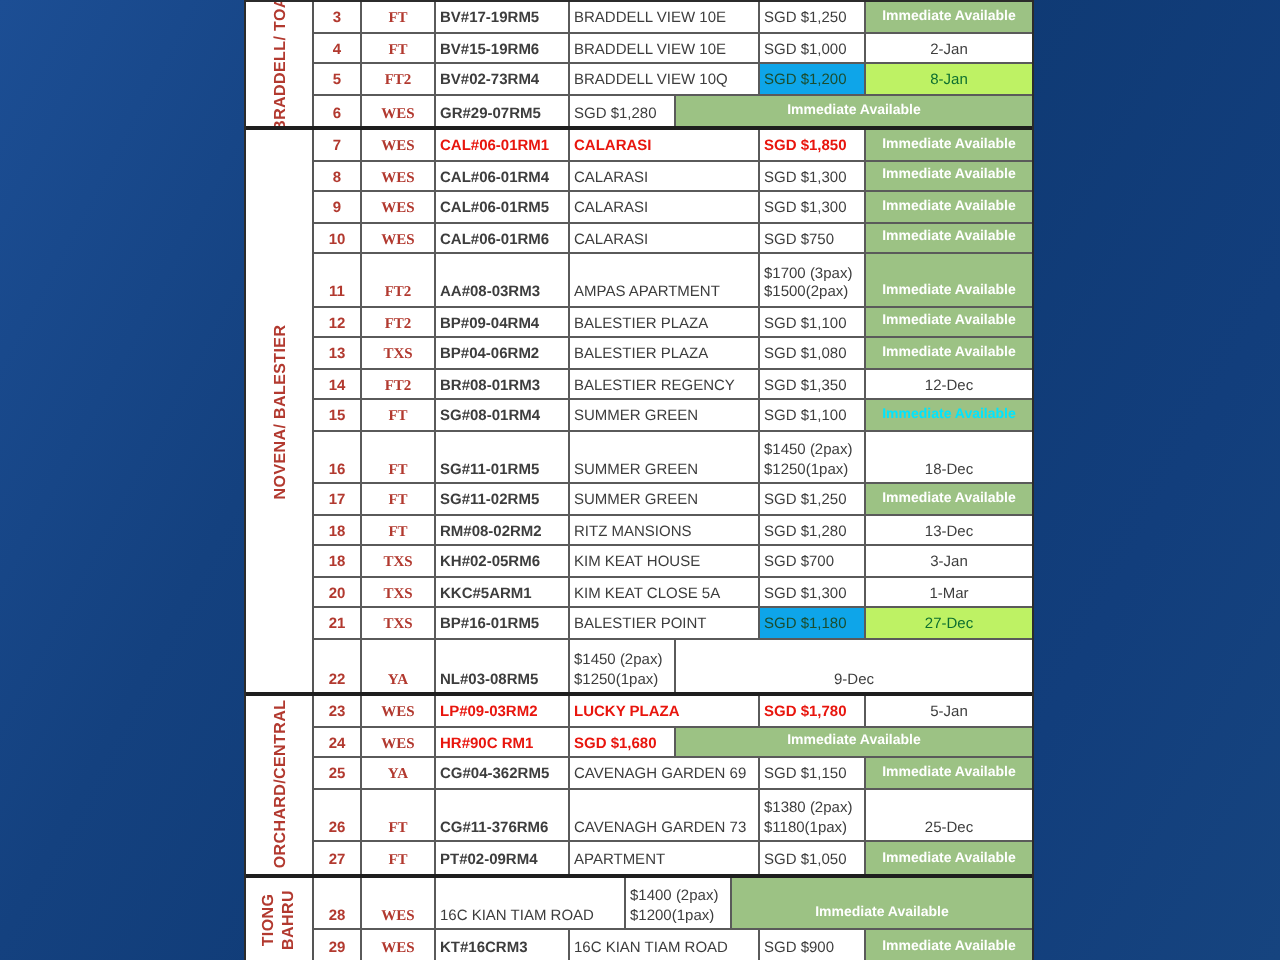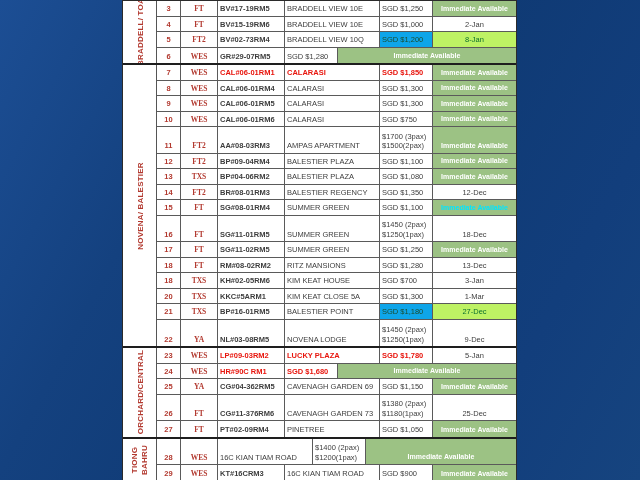--- a/index.html
+++ b/index.html
@@ -251,21 +251,20 @@
           <div class="cell c-name">BALESTIER POINT</div>
           <div class="cell c-price price-cyan">
             <div class="price-line">SGD $1,180</div>
           </div>
           <div class="cell c-avail avail-c">27-Dec</div>
         </div>
         <div class="row tall">
           <div class="cell c-num">22</div>
           <div class="cell c-type">YA</div>
           <div class="cell c-code">NL#03-08RM5</div>
-          <div class="cell c-name">NOVENA LODGE</div>
           <div class="cell c-price">
             <div class="price-line">$1450 (2pax)</div>
             <div class="price-line">$1250(1pax)</div>
           </div>
           <div class="cell c-avail">9-Dec</div>
         </div>
       </div>
     </div>
     <div class="section">
       <div class="region-cell">
@@ -309,21 +308,21 @@
           <div class="cell c-price">
             <div class="price-line">$1380 (2pax)</div>
             <div class="price-line">$1180(1pax)</div>
           </div>
           <div class="cell c-avail">25-Dec</div>
         </div>
         <div class="row">
           <div class="cell c-num">27</div>
           <div class="cell c-type">FT</div>
           <div class="cell c-code">PT#02-09RM4</div>
-          <div class="cell c-name">PINETREE</div>
+          <div class="cell c-name">APARTMENT</div>
           <div class="cell c-price">
             <div class="price-line">SGD $1,050</div>
           </div>
           <div class="cell c-avail avail-g">Immediate Available</div>
         </div>
       </div>
     </div>
     <div class="section">
       <div class="region-cell">
         <div class="region-label wrap">TIONG BAHRU</div>

